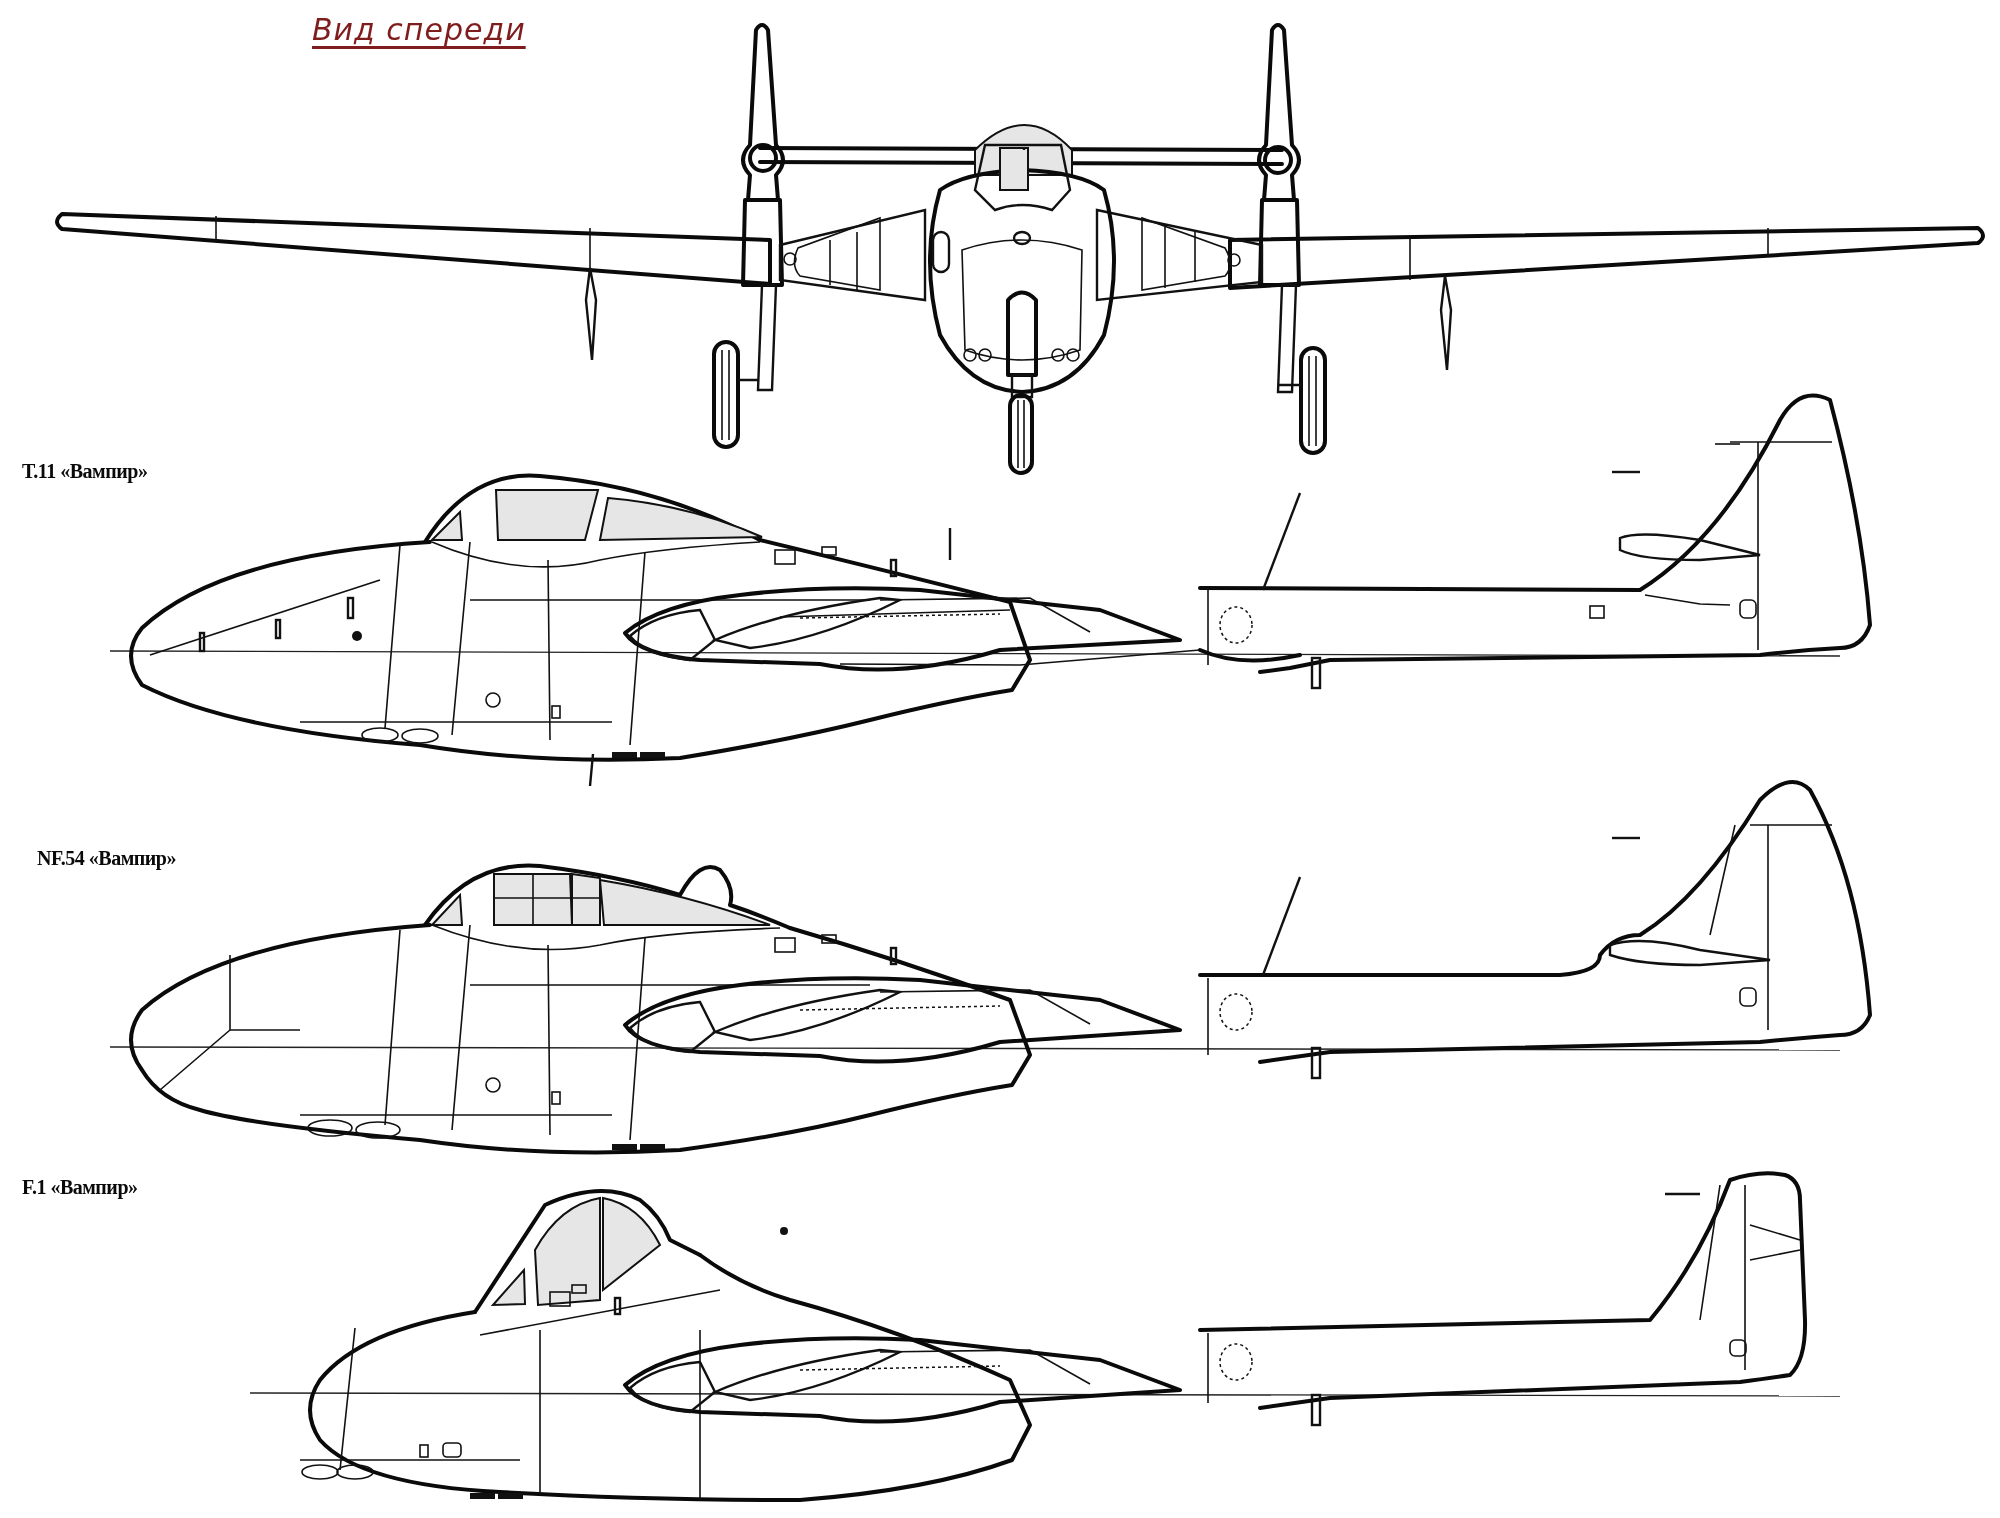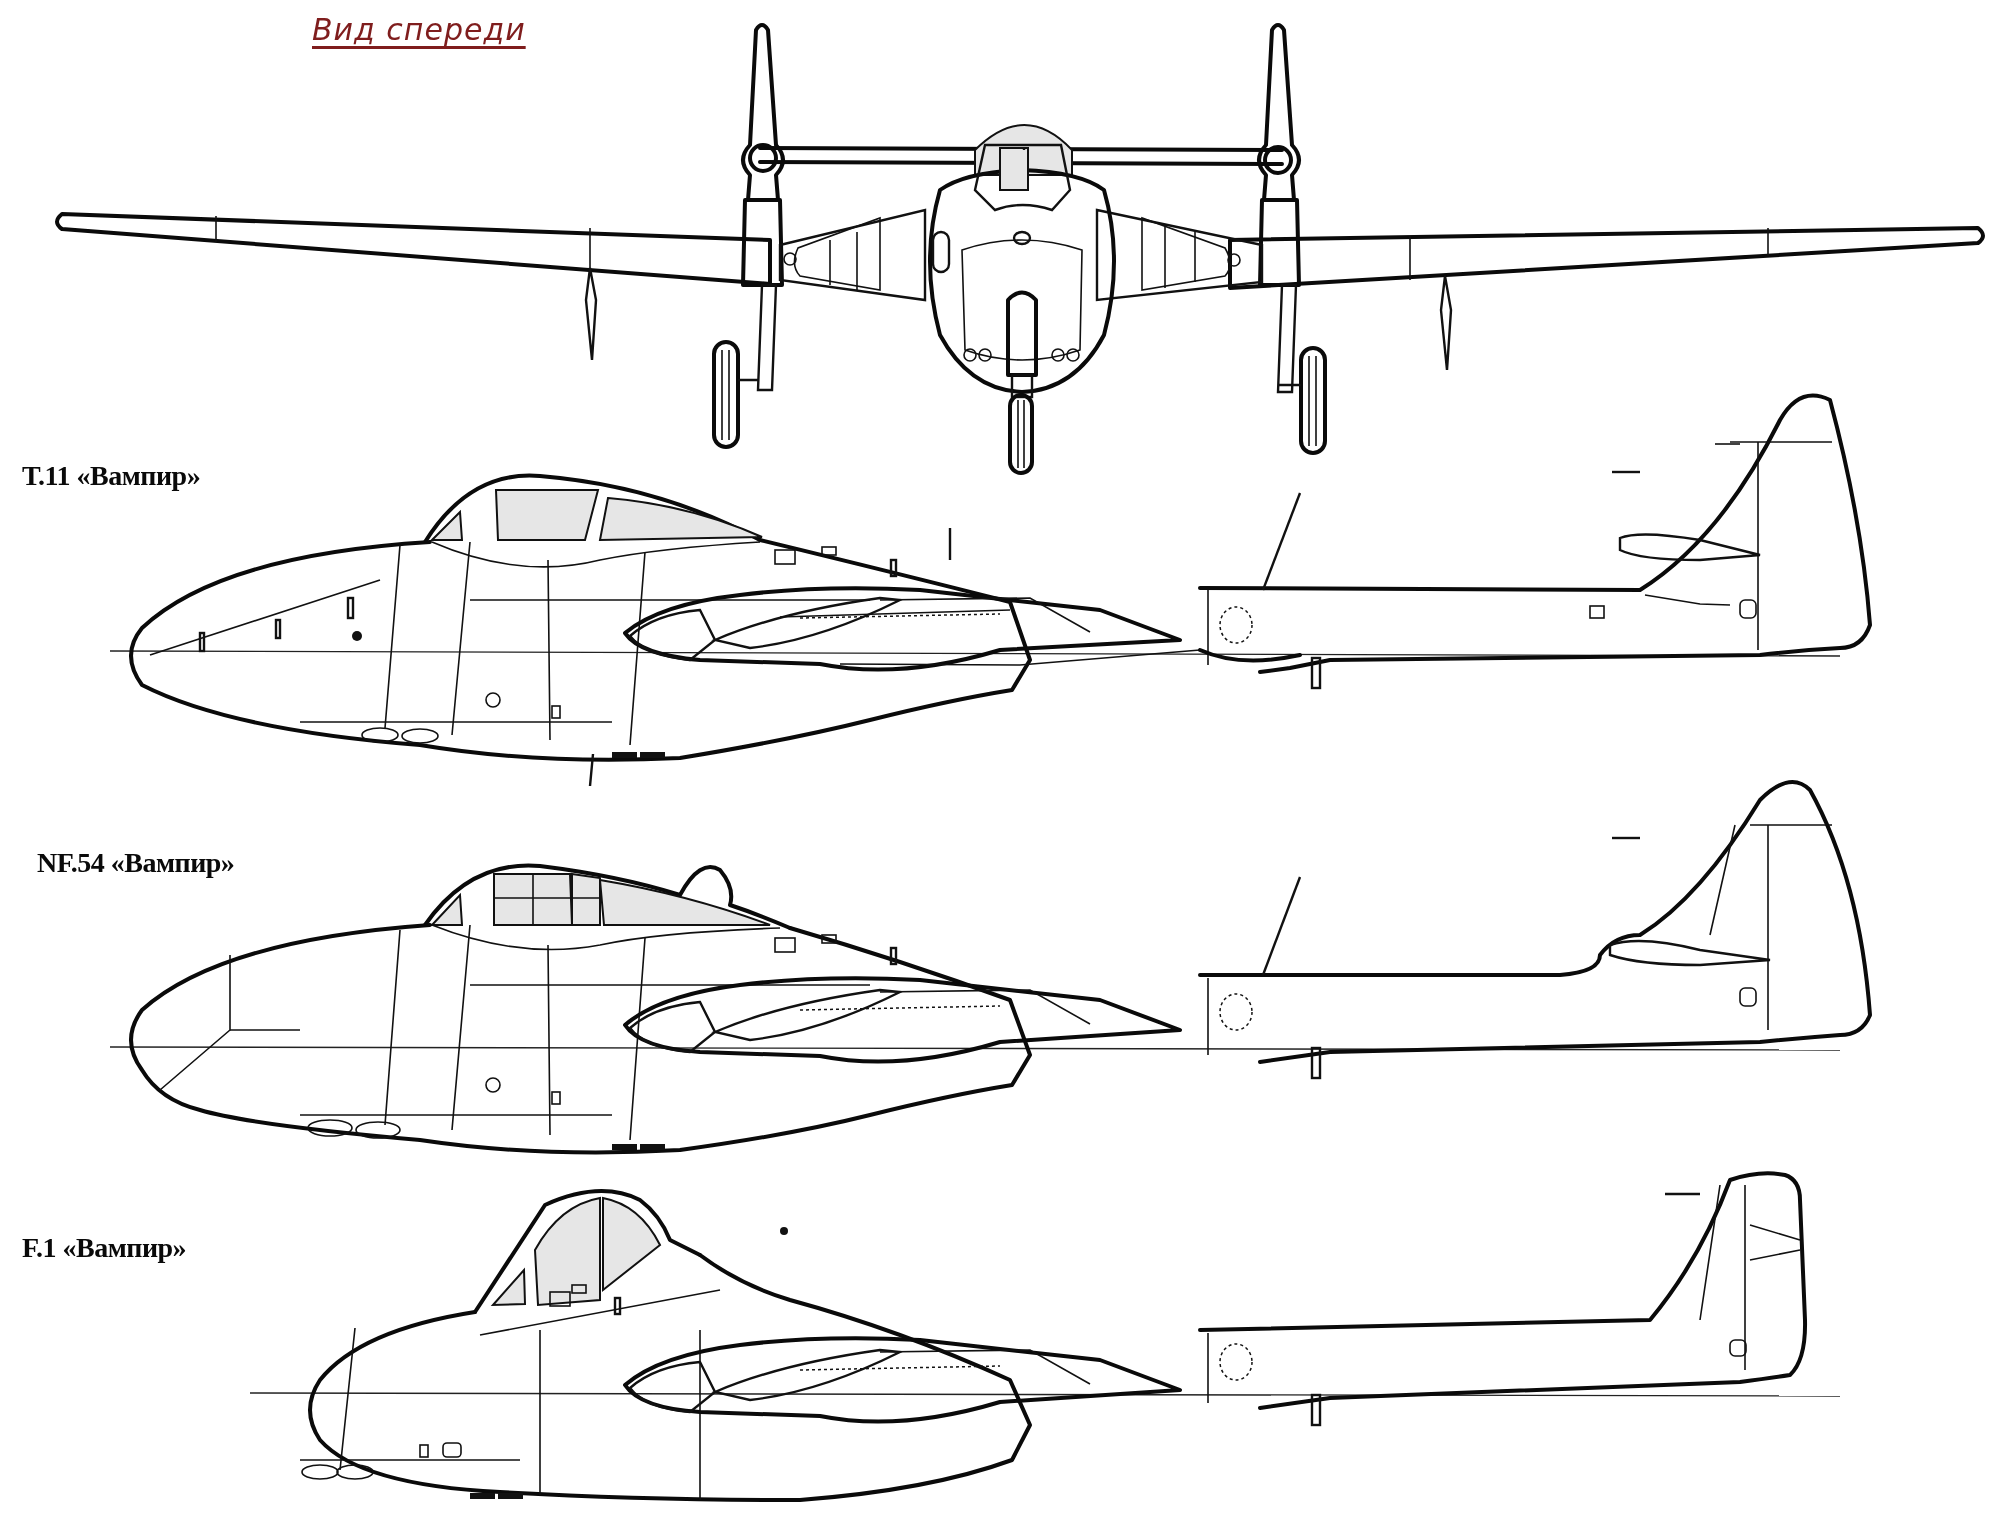--- a/index.html
+++ b/index.html
@@ -5,25 +5,25 @@
     html, body { margin: 0; padding: 0; background: #ffffff; }
     body { width: 2000px; height: 1518px; position: relative; overflow: hidden; font-family: "Liberation Serif", serif; }
     .caption-front {
       position: absolute; left: 312px; top: 12px;
       font-family: "DejaVu Sans", sans-serif; font-style: italic; font-size: 30px;
       color: #7f1d1d; text-decoration: underline; text-decoration-thickness: 3px; text-underline-offset: 6px;
       letter-spacing: 1px;
     }
     .variant-label {
       position: absolute; font-family: "Liberation Serif", serif; font-weight: bold;
-      font-size: 28px; color: #0a0a0a; letter-spacing: -0.5px;
+      font-size: 20px; color: #0a0a0a; letter-spacing: -0.5px;
     }
     #lbl-t11 { left: 22px; top: 460px; }
     #lbl-nf54 { left: 37px; top: 847px; }
-    #lbl-f1 { left: 22px; top: 1232px; }
+    #lbl-f1 { left: 22px; top: 1176px; }
     svg.drawing { position: absolute; left: 0; top: 0; }
     .ol { fill: none; stroke: #0a0a0a; stroke-width: 4; stroke-linejoin: round; stroke-linecap: round; }
     .ln { fill: none; stroke: #111; stroke-width: 1.6; }
     .md { fill: none; stroke: #111; stroke-width: 2.4; }
     .glass { fill: #e6e6e6; stroke: #111; stroke-width: 2; }
     .dash { fill: none; stroke: #222; stroke-width: 1.4; }
     .dotted { fill: none; stroke: #111; stroke-width: 1.5; stroke-dasharray: 3 3; }
     .blk { fill: #111; }
   </style>
 </head>

